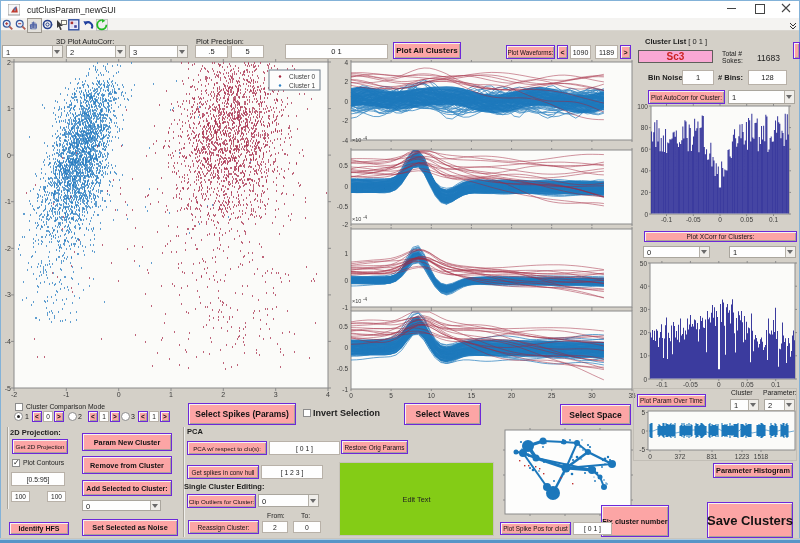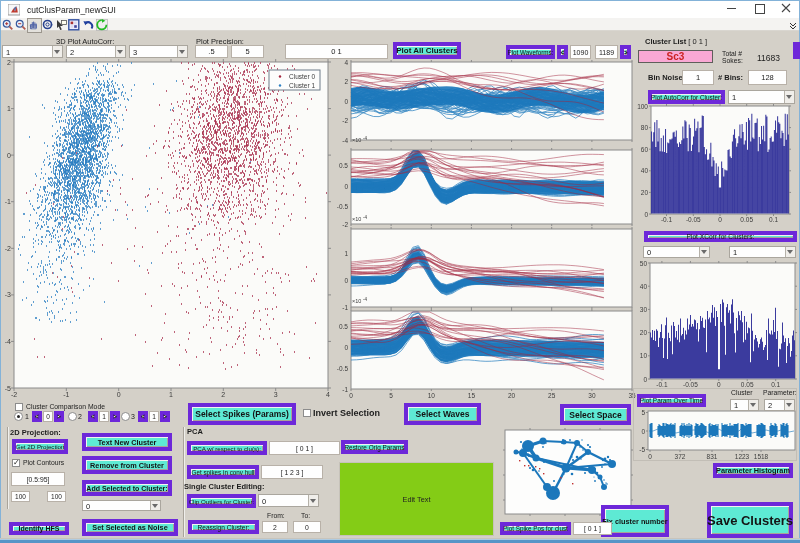--- a/index.html
+++ b/index.html
@@ -1,17 +1,17 @@
 <!DOCTYPE html>
 <html><head><meta charset="utf-8"><style>
 html,body{margin:0;padding:0}
 body{width:800px;height:543px;position:relative;overflow:hidden;background:#d4d0c8;
      font-family:"Liberation Sans",sans-serif;-webkit-font-smoothing:antialiased}
 .abs{position:absolute}
-.btn{position:absolute;background:#5eead4;border:4px solid #6d28d9;
+.btn{position:absolute;background:#fca5a5;border:1px solid #6d28d9;
      box-shadow:inset 1px 1px 0 #f4f3f0,inset -1px -1px 0 #a8a399;
      display:flex;align-items:center;justify-content:center;
      font-size:7.5px;color:#141414;white-space:nowrap;box-sizing:border-box}
 .bb{font-weight:bold}
 .edit{position:absolute;background:#fefefe;border:1px solid #b8b1a8;display:flex;
       align-items:center;justify-content:center;font-size:7.5px;color:#222;box-sizing:border-box}
 .lab{position:absolute;font-size:7.5px;color:#1c1c1c;white-space:nowrap}
 .drop{position:absolute;background:#fefefe;border:1px solid #aaa69e;box-sizing:border-box;
       font-size:7.5px;color:#222}
 .drop span{position:absolute;left:3px;top:50%;transform:translateY(-50%)}
@@ -677,21 +677,21 @@
 <div class="btn bb" style="left:160px;top:411px;width:10px;height:11px;font-size:6.5px">&gt;</div>
 <div class="vln" style="left:7px;top:427px;height:82px"></div>
 <div class="lab" style="left:10px;top:428px;font-weight:bold;color:#1c1c1c;font-size:7.5px">2D Projection:</div>
 <div class="btn" style="left:12px;top:439px;width:56px;height:15px;font-size:6.2px">Get 2D Projection</div>
 <div class="cb ck" style="left:12px;top:459px"></div>
 <div class="lab" style="left:23px;top:459px;color:#1c1c1c;font-size:6.8px">Plot Contours</div>
 <div class="edit" style="left:11px;top:472px;width:54px;height:14px;font-size:6.8px">[0.5:95]</div>
 <div class="edit" style="left:11px;top:491px;width:19px;height:11px;font-size:6.5px">100</div>
 <div class="edit" style="left:47px;top:491px;width:19px;height:11px;font-size:6.5px">100</div>
 <div class="btn bb" style="left:9px;top:522px;width:60px;height:13px;font-size:7px">Identify HFS</div>
-<div class="btn bb" style="left:82px;top:433px;width:90px;height:18px;font-size:7.3px">Text New Cluster</div>
+<div class="btn bb" style="left:82px;top:433px;width:90px;height:18px;font-size:7.3px">Param New Cluster</div>
 <div class="btn bb" style="left:82px;top:456px;width:90px;height:18px;font-size:7.3px">Remove from Cluster</div>
 <div class="btn bb" style="left:82px;top:480px;width:90px;height:16px;font-size:7px">Add Selected to Cluster:</div>
 <div class="drop" style="left:82px;top:500px;width:79px;height:11px">
     <span>0</span>
     <div class="da"></div>
   </div>
 <div class="btn bb" style="left:82px;top:519px;width:96px;height:17px;font-size:7.3px">Set Selected as Noise</div>
 <div class="vln" style="left:183px;top:427px;height:110px"></div>
 <div class="btn bb" style="left:188px;top:403px;width:108px;height:22px;font-size:8.5px">Select Spikes (Params)</div>
 <div class="cb" style="left:303px;top:409px"></div>

